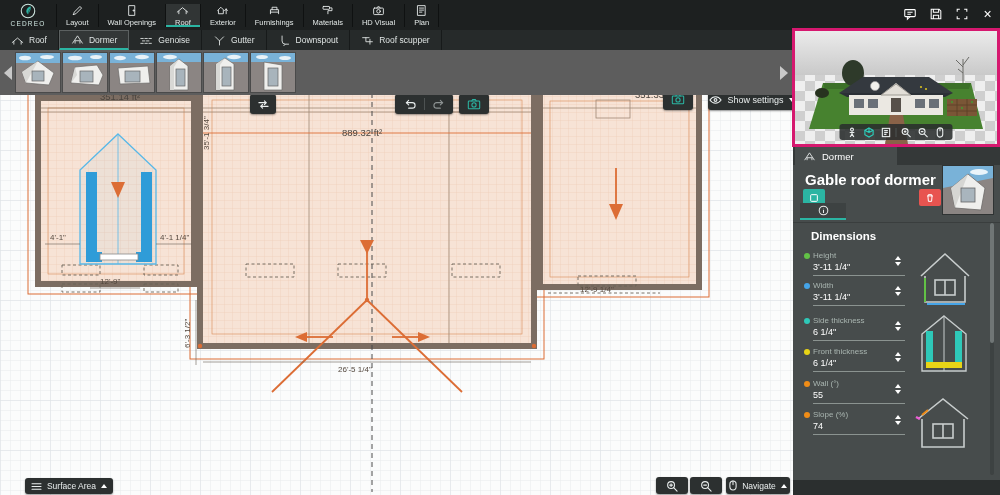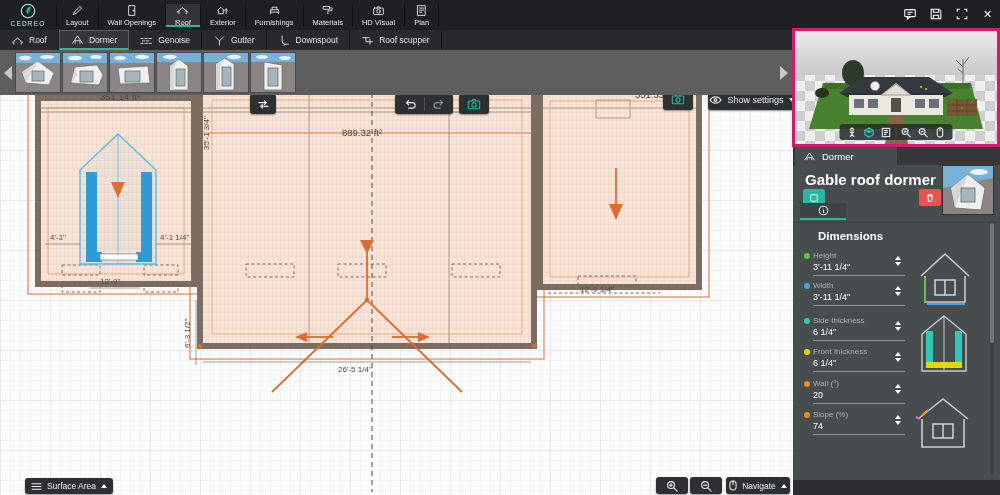--- a/index.html
+++ b/index.html
@@ -69,21 +69,21 @@
   .rp-tab svg{width:13px;height:11px;stroke:#e8ecec;fill:none;stroke-width:1.1;}
   .rp-title{position:absolute;left:12px;top:26px;font-size:15px;font-weight:bold;text-align:center;}
   .sqbtn{position:absolute;width:22px;height:17px;border-radius:2px;display:flex;align-items:center;justify-content:center;cursor:pointer;}
   .sqbtn svg{width:10px;height:10px;stroke:#fff;fill:none;stroke-width:1.2;}
   .btn-teal{left:10px;top:44px;background:#2bb5a3;}
   .btn-red{left:126px;top:44px;background:#e85450;}
   .rp-thumb{position:absolute;left:150px;top:21px;width:50px;height:48px;outline:1px solid #2f3333;cursor:pointer;}
   .rp-infotab{position:absolute;left:7px;top:58px;width:46px;height:17px;background:#3d4242;border-bottom:2px solid #2bb5a3;display:flex;align-items:center;justify-content:center;cursor:pointer;}
   .rp-infotab svg{width:11px;height:11px;stroke:#e8ecec;fill:none;stroke-width:1.1;}
   .rp-divider{position:absolute;left:0;top:77px;width:207px;height:1px;background:#3a3e3e;}
-  .rp-section{position:absolute;left:25px;top:85px;font-size:11.5px;font-weight:bold;}
+  .rp-section{position:absolute;left:18px;top:85px;font-size:11.5px;font-weight:bold;}
   .field{position:absolute;left:20px;width:92px;}
   .dot{position:absolute;left:-9px;top:2px;width:6px;height:6px;border-radius:50%;}
   .f-label{font-size:8px;color:#a9b5b0;white-space:nowrap;}
   .f-value{font-size:9px;color:#fff;margin-top:2px;padding-bottom:3px;border-bottom:1px solid #8b9390;cursor:text;}
   .f-step{position:absolute;right:4px;top:5px;display:flex;flex-direction:column;gap:2px;cursor:pointer;}
   .f-step i{width:0;height:0;border-left:3.5px solid transparent;border-right:3.5px solid transparent;display:block;}
   .f-step .su{border-bottom:4px solid #fff;}
   .f-step .sd{border-top:4px solid #fff;}
   .diagram{position:absolute;}
   .rp-scroll{position:absolute;left:197px;top:78px;width:4px;height:252px;background:#3d4242;border-radius:2px;}
@@ -618,21 +618,21 @@
       <div class="f-label">Front thickness</div>
       <div class="f-value">6 1/4"</div>
       <span class="f-step">
           <i class="su"></i>
           <i class="sd"></i>
         </span>
     </div>
     <div class="field" style="top:234px;">
       <span class="dot" style="background: rgb(239, 140, 23);"></span>
       <div class="f-label">Wall (°)</div>
-      <div class="f-value">20</div>
+      <div class="f-value">55</div>
       <span class="f-step">
           <i class="su"></i>
           <i class="sd"></i>
         </span>
     </div>
     <div class="field" style="top:265px;">
       <span class="dot" style="background: rgb(239, 140, 23);"></span>
       <div class="f-label">Slope (%)</div>
       <div class="f-value">74</div>
       <span class="f-step">

